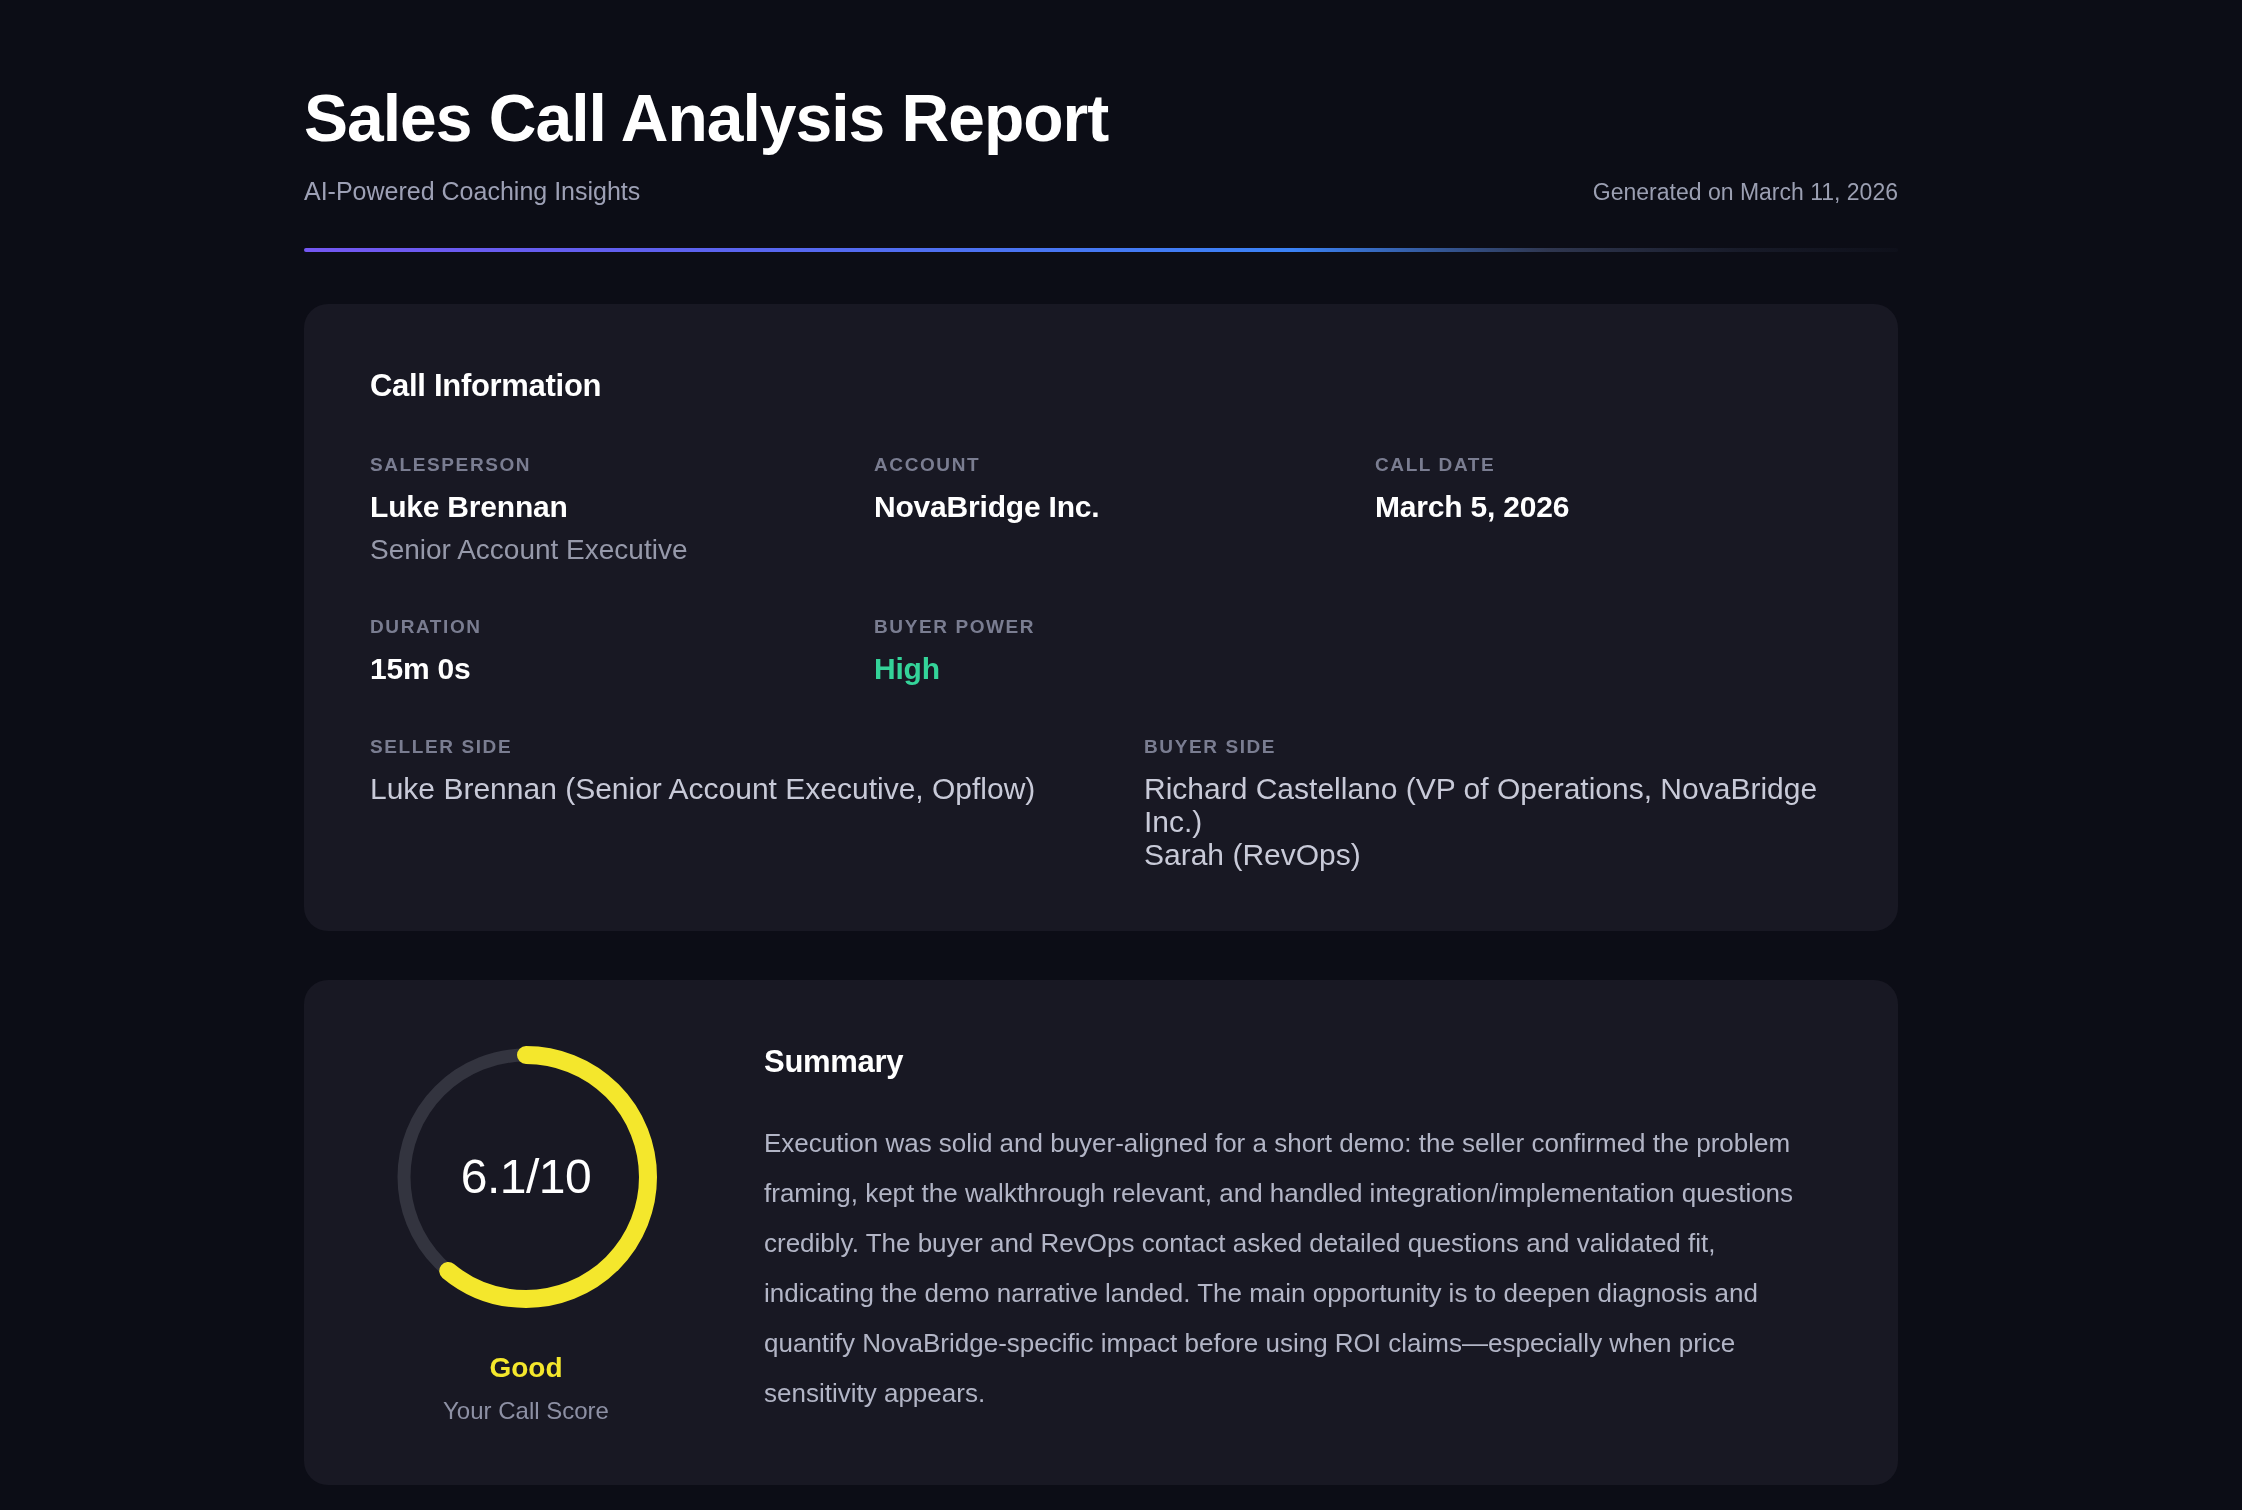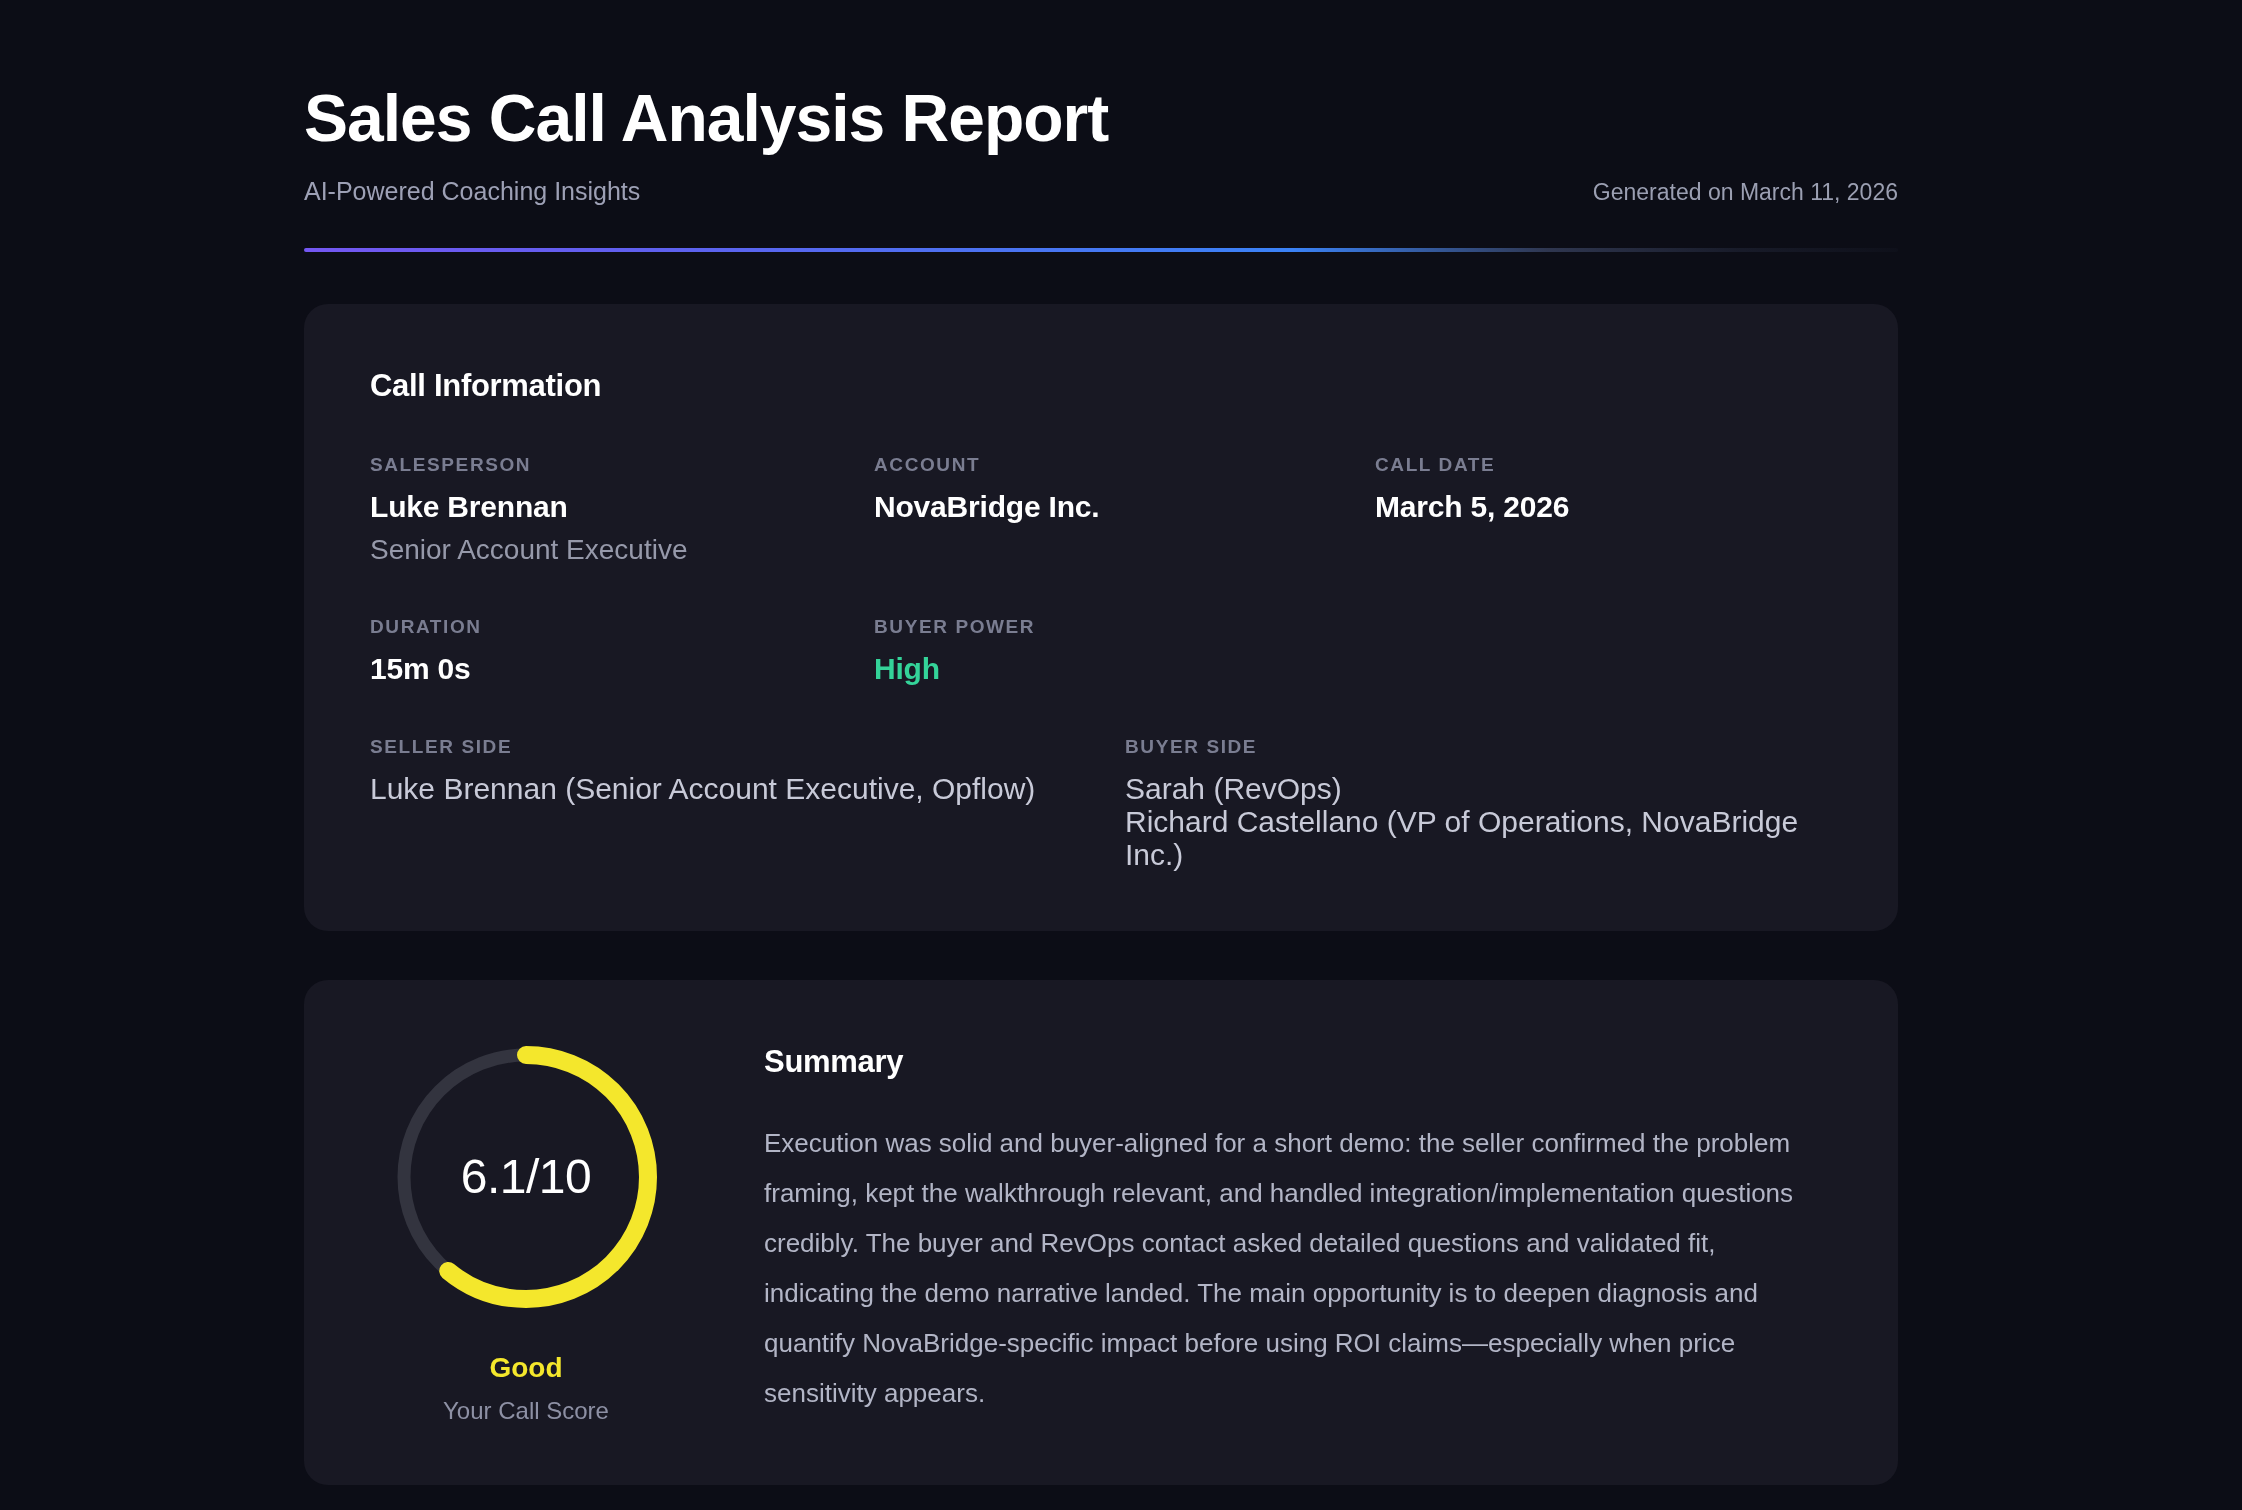--- a/index.html
+++ b/index.html
@@ -57,21 +57,21 @@
     font-size: 31px;
     font-weight: bold;
     letter-spacing: -0.3px;
   }
   
   .info-grid {
     display: grid;
     grid-template-columns: 504px 501px 1fr;
     margin-top: 50px;
   }
-  .info-grid.two-col { grid-template-columns: 755px 1fr; }
+  .info-grid.two-col { grid-template-columns: 755px 1fr; gap: 19px; }
   .field-label {
     color: #7a7d91;
     font-size: 19px;
     font-weight: bold;
     letter-spacing: 1.6px;
   }
   .field-value {
     margin-top: 14px;
     color: #ffffff;
     font-size: 30px;
@@ -174,22 +174,22 @@
     </div>
 
     <div class="info-grid two-col">
       <div>
         <div class="field-label">SELLER SIDE</div>
         <div class="field-person">Luke Brennan (Senior Account Executive, Opflow)</div>
       </div>
       <div>
         <div class="field-label">BUYER SIDE</div>
         <div class="field-person">
+          <div>Richard Castellano (VP of Operations, NovaBridge Inc.)</div>
           <div>Sarah (RevOps)</div>
-          <div>Richard Castellano (VP of Operations, NovaBridge Inc.)</div>
         </div>
       </div>
     </div>
   </section>
 
   <section class="card card-summary">
     <div class="score-col">
       <div class="score-ring-wrap">
         <svg viewBox="0 0 266 266">
           <circle cx="133" cy="133" r="122" fill="none" stroke="#33343f" stroke-width="13"></circle>

